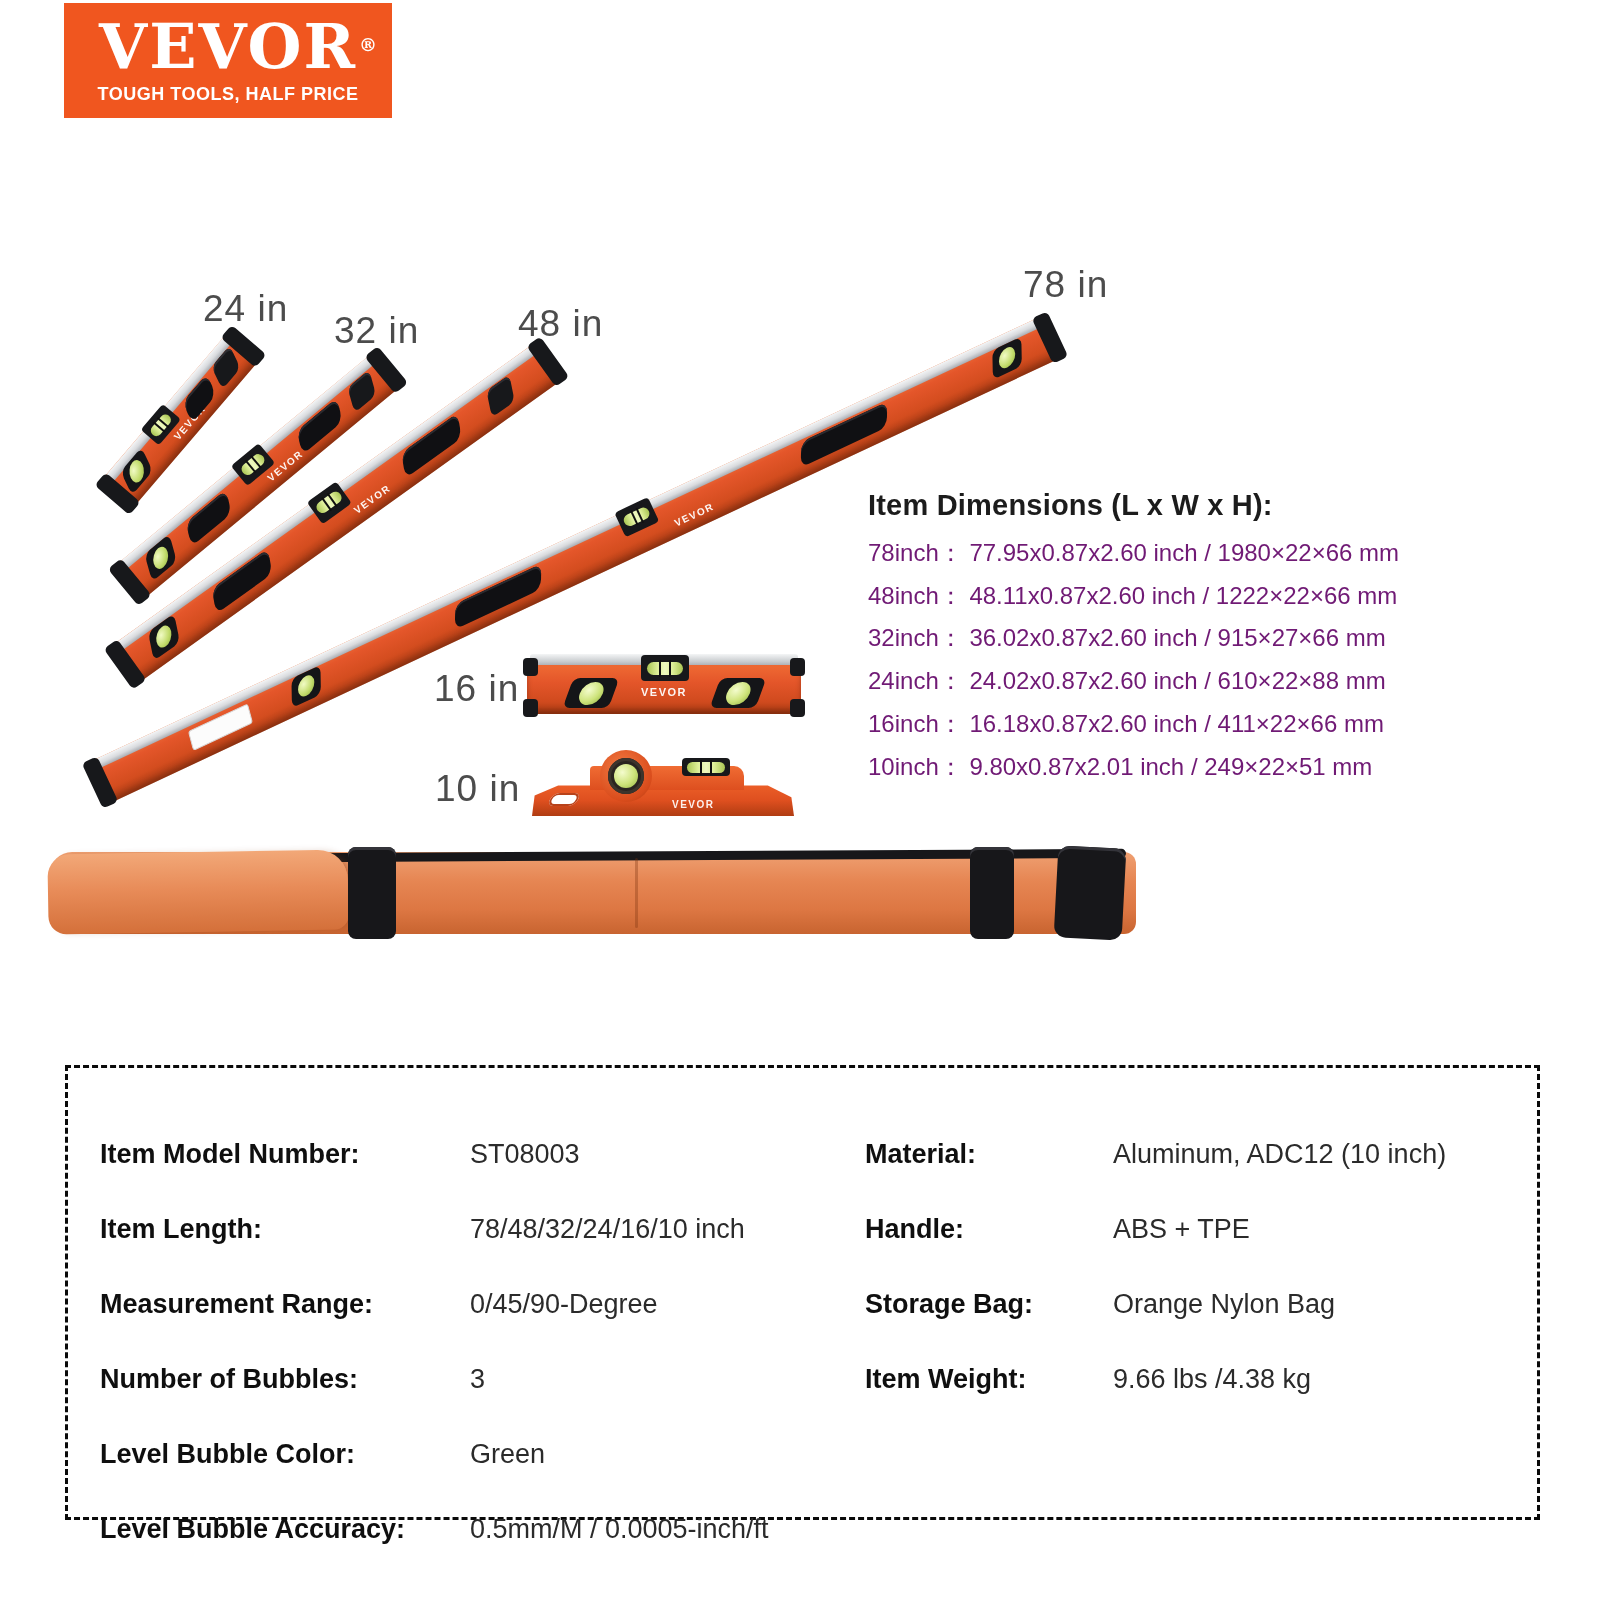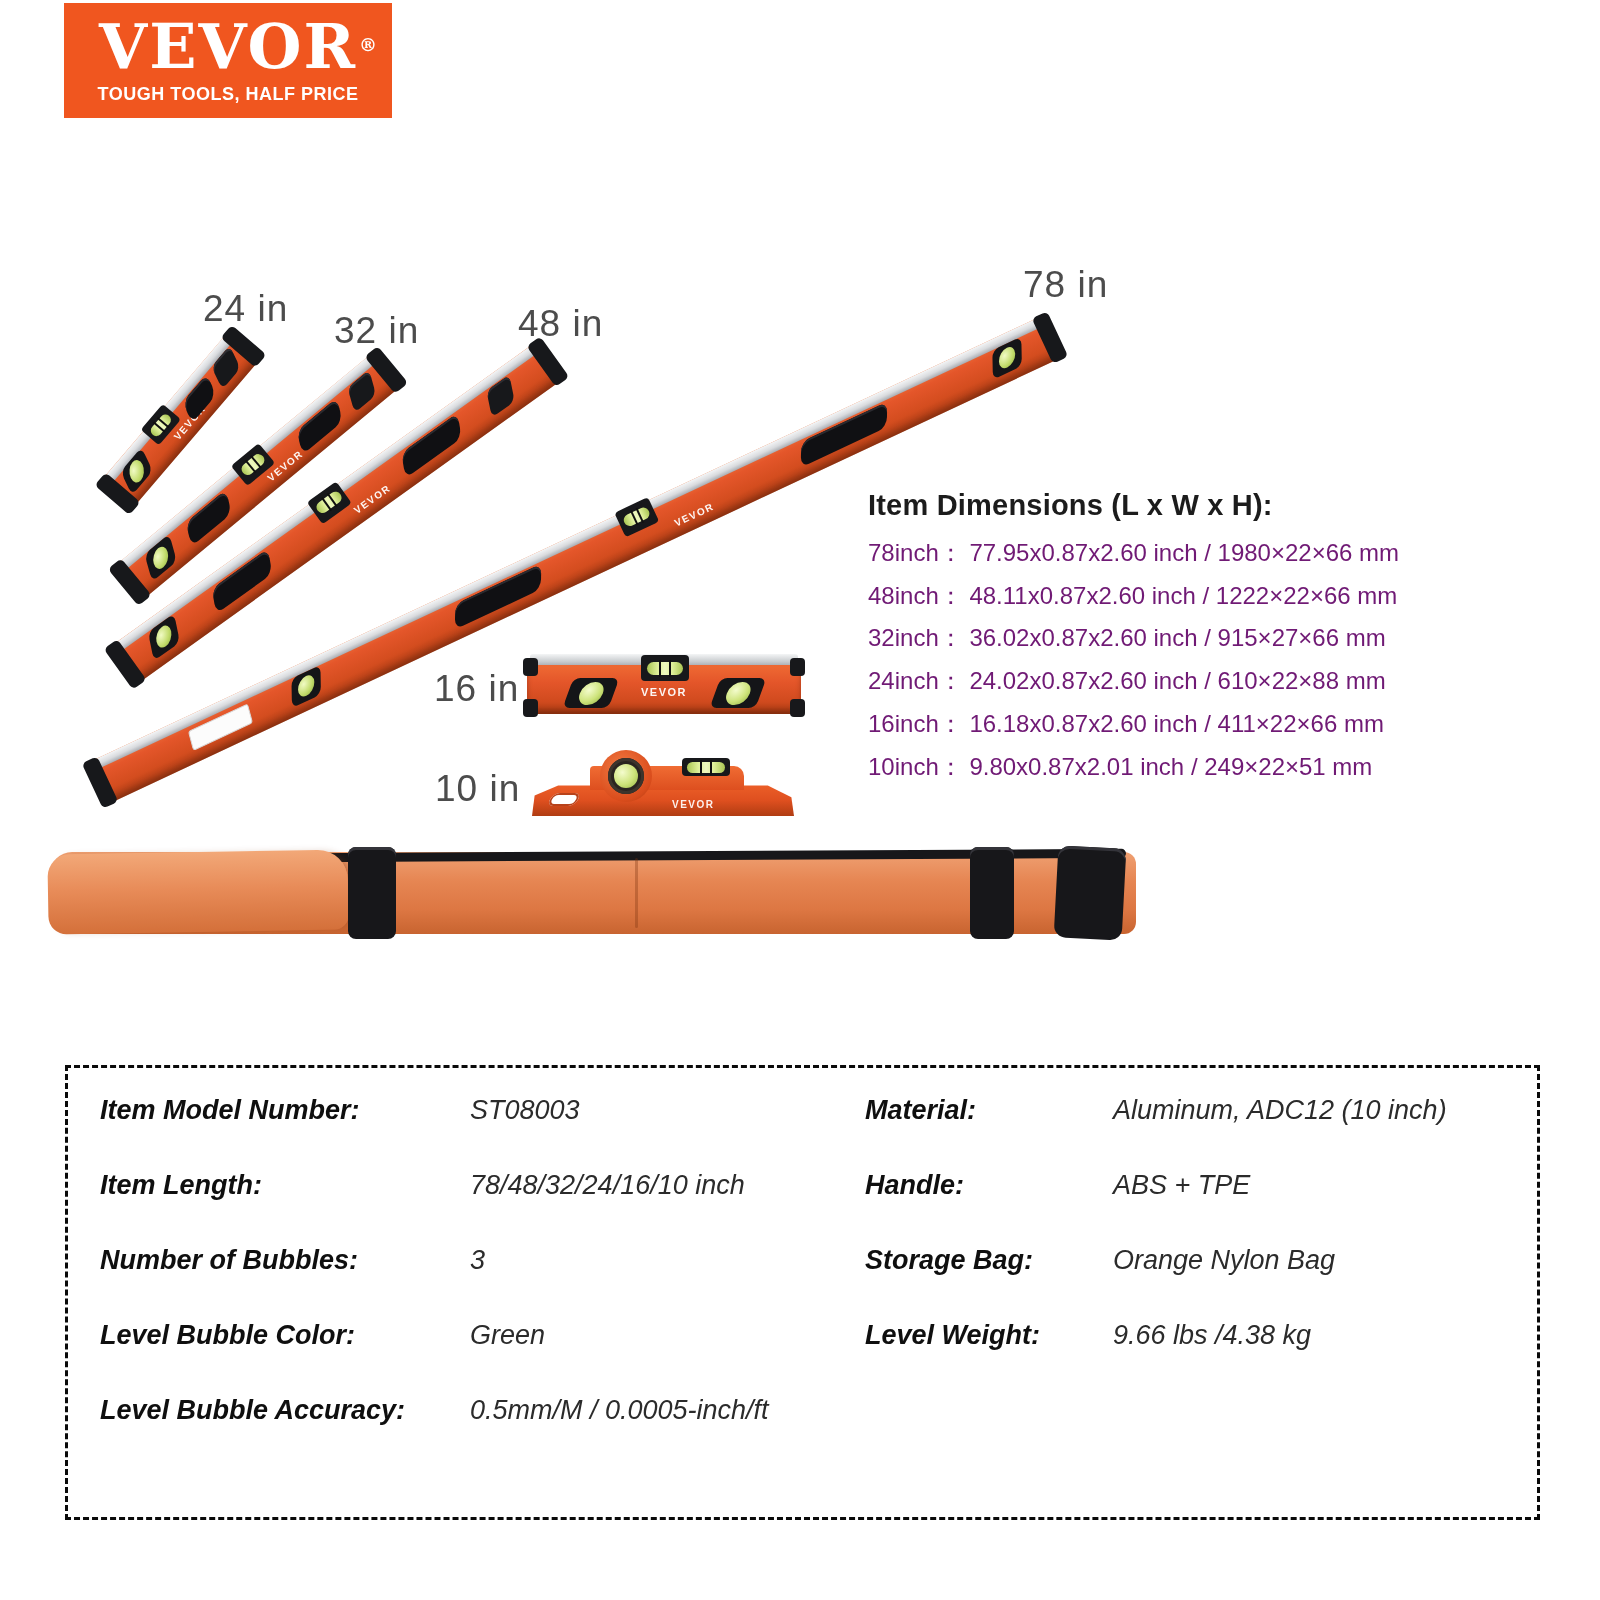--- a/index.html
+++ b/index.html
@@ -120,21 +120,21 @@
   .dims{position:absolute;left:868px;top:489px;width:700px;}
   .dims-title{font-size:29px;font-weight:700;color:#1c1c1c;letter-spacing:.2px;}
   .dims-rows{margin-top:10px;}
   .dims-row{font-size:24px;color:#701a75;line-height:42.7px;white-space:nowrap;}
 
   
   .spec{position:absolute;left:65px;top:1065px;width:1475px;height:455px;border:3px dashed #0a0a0a;box-sizing:border-box;}
   .spec-col{position:absolute;top:27px;}
   .spec-left{left:32px;width:720px;}
   .spec-right{left:797px;width:660px;}
-  .spec-row{display:flex;height:75px;align-items:flex-start;font-style:italic;}
+  .spec-row{display:flex;height:75px;align-items:flex-end;}
   .spec-label{font-weight:700;color:#0f0f0f;font-size:27px;flex:0 0 auto;}
   .spec-left .spec-label{width:370px;}
   .spec-right .spec-label{width:248px;}
   .spec-value{color:#2b2b2b;font-size:27px;white-space:nowrap;}
 </style>
 </head>
 <body>
 
 <div class="canvas">
 
@@ -279,20 +279,24 @@
     <div class="spec-col spec-left">
       <div class="spec-row">
           <span class="spec-label">Item Model Number:</span>
           <span class="spec-value">ST08003</span>
         </div>
       <div class="spec-row">
           <span class="spec-label">Item Length:</span>
           <span class="spec-value">78/48/32/24/16/10 inch</span>
         </div>
       <div class="spec-row">
+          <span class="spec-label">Measurement Range:</span>
+          <span class="spec-value">0/45/90-Degree</span>
+        </div>
+      <div class="spec-row">
           <span class="spec-label">Number of Bubbles:</span>
           <span class="spec-value">3</span>
         </div>
       <div class="spec-row">
           <span class="spec-label">Level Bubble Color:</span>
           <span class="spec-value">Green</span>
         </div>
       <div class="spec-row">
           <span class="spec-label">Level Bubble Accuracy:</span>
           <span class="spec-value">0.5mm/M / 0.0005-inch/ft</span>
@@ -305,19 +309,19 @@
         </div>
       <div class="spec-row">
           <span class="spec-label">Handle:</span>
           <span class="spec-value">ABS + TPE</span>
         </div>
       <div class="spec-row">
           <span class="spec-label">Storage Bag:</span>
           <span class="spec-value">Orange Nylon Bag</span>
         </div>
       <div class="spec-row">
-          <span class="spec-label">Level Weight:</span>
+          <span class="spec-label">Item Weight:</span>
           <span class="spec-value">9.66 lbs /4.38 kg</span>
         </div>
     </div>
   </div>
 
 </div>
 
 </body></html>

